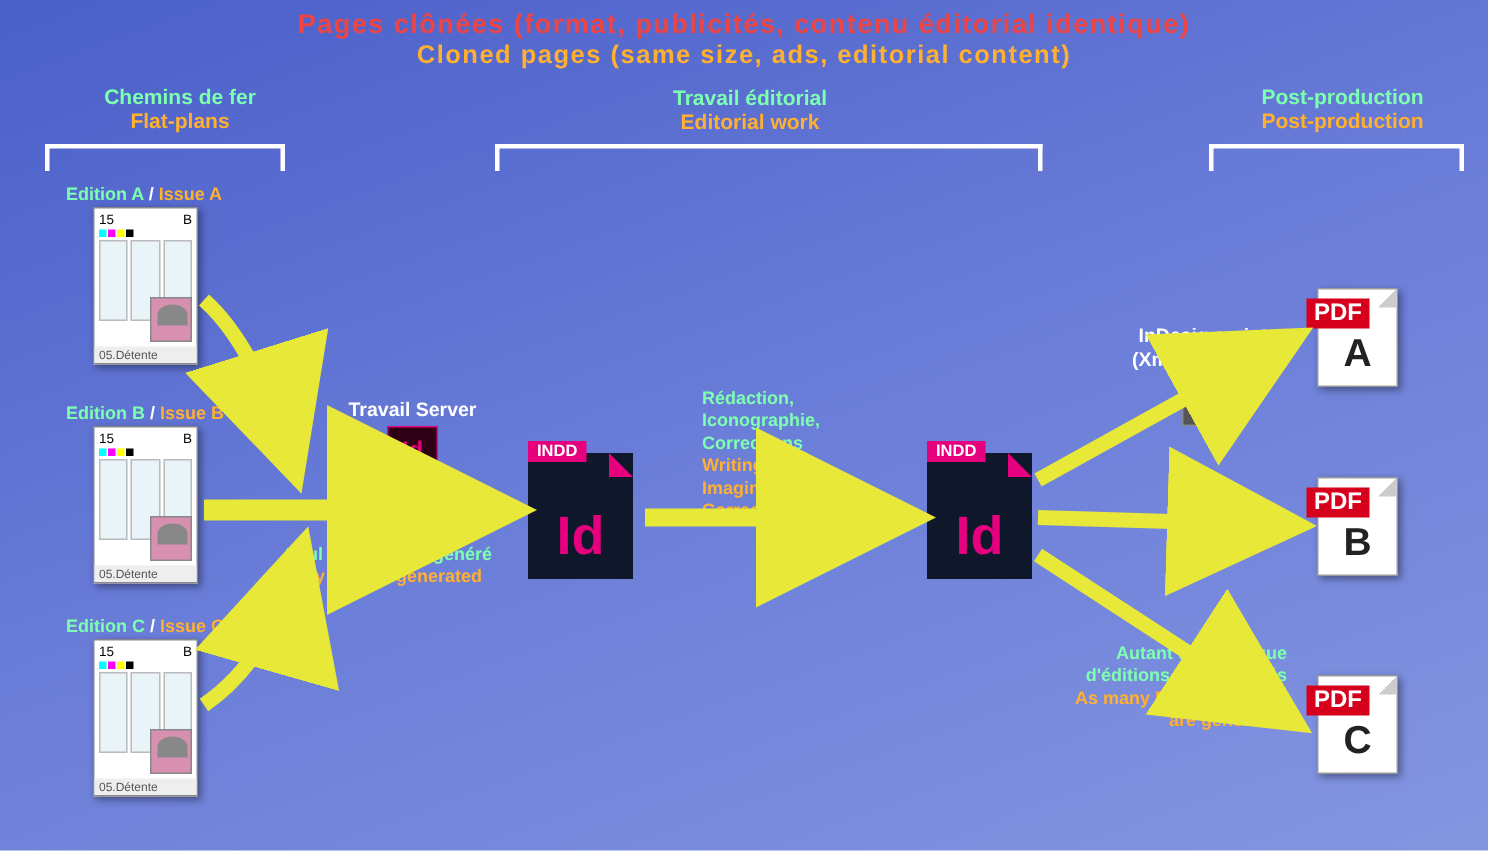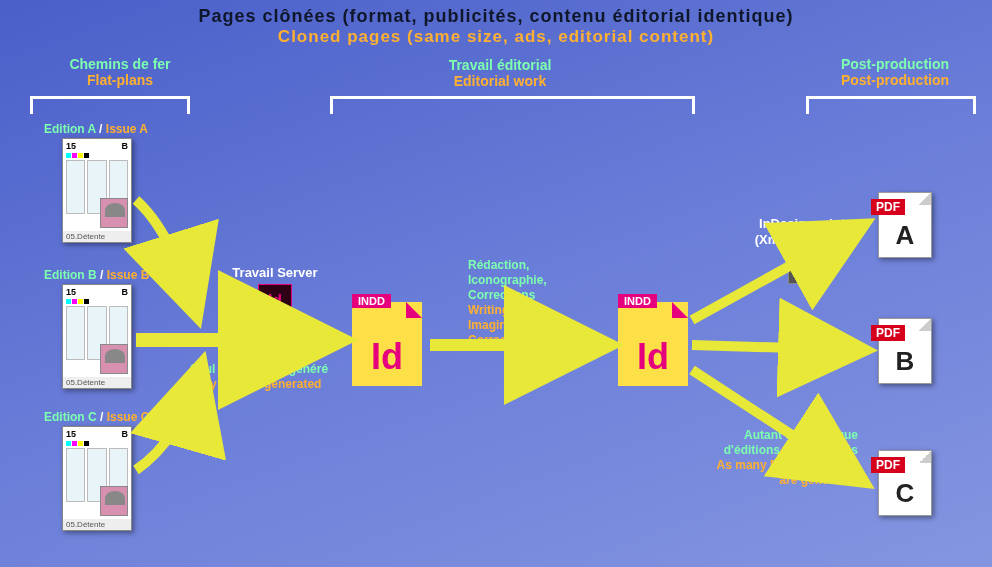--- a/index.html
+++ b/index.html
@@ -5,21 +5,21 @@
   * { box-sizing: border-box; margin: 0; padding: 0; }
   body {
     width: 992px;
     height: 567px;
     background: linear-gradient(160deg, #4a5fc9 0%, #6a7dd8 50%, #8495e0 100%);
     font-family: Arial, Helvetica, sans-serif;
     position: relative;
     overflow: hidden;
   }
   .title-area { text-align: center; padding-top: 6px; }
-  .title-fr { color: #0f172a; font-size: 18px; font-weight: bold; letter-spacing: 1px; }
+  .title-fr { color: #ef4444; font-size: 18px; font-weight: bold; letter-spacing: 1px; }
   .title-en { color: #ffb030; font-size: 17px; font-weight: bold; letter-spacing: 1px; }
 
   .section-label { position: absolute; text-align: center; }
   .section-label .fr { color: #7dffb0; font-size: 14px; font-weight: bold; }
   .section-label .en { color: #ffb030; font-size: 14px; font-weight: bold; }
 
   .bracket {
     position: absolute;
     border: 3px solid #fff;
     border-bottom: none;
@@ -32,34 +32,34 @@
   .edition-label .en { color: #ffb030; margin-top: 16px; }
 
   .flatplan {
     position: absolute;
     width: 70px;
     height: 105px;
     background: #fff;
     border: 1px solid #888;
     box-shadow: 2px 2px 5px rgba(0,0,0,0.4);
   }
-  .flatplan .hdr { display:flex; justify-content:space-between; padding:2px 3px; font-size:9px; font-weight:bold; }
+  .flatplan .hdr { display:flex; justify-content:space-between; padding:2px 3px; font-size:9px; font-weight:normal; }
   .flatplan .cmyk { display:flex; gap:1px; padding:0 3px; }
   .flatplan .cmyk span { width:5px; height:5px; }
   .flatplan .cols { display:flex; gap:2px; padding:2px 3px; height:58px; }
   .flatplan .cols div { flex:1; background:#e8f4f8; border:1px solid #bbb; }
   .flatplan .thumb { position:absolute; right:3px; bottom:14px; width:28px; height:30px; background:#d890b0; border:1px solid #888; }
   .flatplan .thumb::after { content:''; position:absolute; top:4px; left:4px; width:20px; height:14px; background:#888; border-radius:50% 50% 0 0; }
   .flatplan .foot { position:absolute; bottom:0; left:0; right:0; background:#eee; font-size:8px; padding:1px 3px; color:#555; }
 
   .indd-icon {
     position: absolute;
     width: 70px;
     height: 84px;
-    background: #fde047;
+    background: #0f172a;
   }
   .indd-icon .tab { position:absolute; top:-8px; left:0; background:#e6007e; color:#fff; font-size:11px; font-weight:bold; padding:1px 6px; }
   .indd-icon .fold { position:absolute; top:0; right:0; width:0; height:0; border-left:16px solid #e6007e; border-top:16px solid transparent; }
   .indd-icon .fold::after { content:''; position:absolute; top:-16px; right:0; width:0; height:0; }
   .indd-icon .id { position:absolute; bottom:8px; left:0; right:0; text-align:center; color:#e6007e; font-size:36px; font-weight:bold; font-family:Arial; }
 
   .ids-badge {
     position:absolute;
     width:34px; height:34px;
     background:#2d0015;
@@ -77,21 +77,21 @@
     color:#ccc; font-size:18px;
   }
 
   .pdf-icon {
     position:absolute; width:54px; height:66px;
     background:#fff; border:1px solid #999;
     box-shadow: 2px 2px 5px rgba(0,0,0,0.4);
   }
   .pdf-icon .foldb { position:absolute; top:0; right:0; width:12px; height:12px;
     background: linear-gradient(135deg, transparent 50%, #ccc 50%); }
-  .pdf-icon .badge { position:absolute; top:6px; left:-8px; background:#d6001c; color:#fff; font-size:12px; font-weight:bold; padding:1px 5px; }
+  .pdf-icon .badge { position:absolute; top:6px; left:-8px; background:#d6001c; color:#fff; font-size:16px; font-weight:bold; padding:1px 5px; }
   .pdf-icon .letter { position:absolute; bottom:6px; left:0; right:0; text-align:center; font-size:26px; font-weight:bold; color:#222; }
 
   .caption { position:absolute; font-size:12px; font-weight:bold; line-height:1.25; }
   .caption .fr { color:#7dffb0; display:block; }
   .caption .en { color:#ffb030; display:block; }
   .caption.center { text-align:left; }
   .caption.right { text-align:right; }
 
   .white-label { position:absolute; color:#fff; font-size:13px; font-weight:bold; text-align:center; line-height:1.2; }
 

